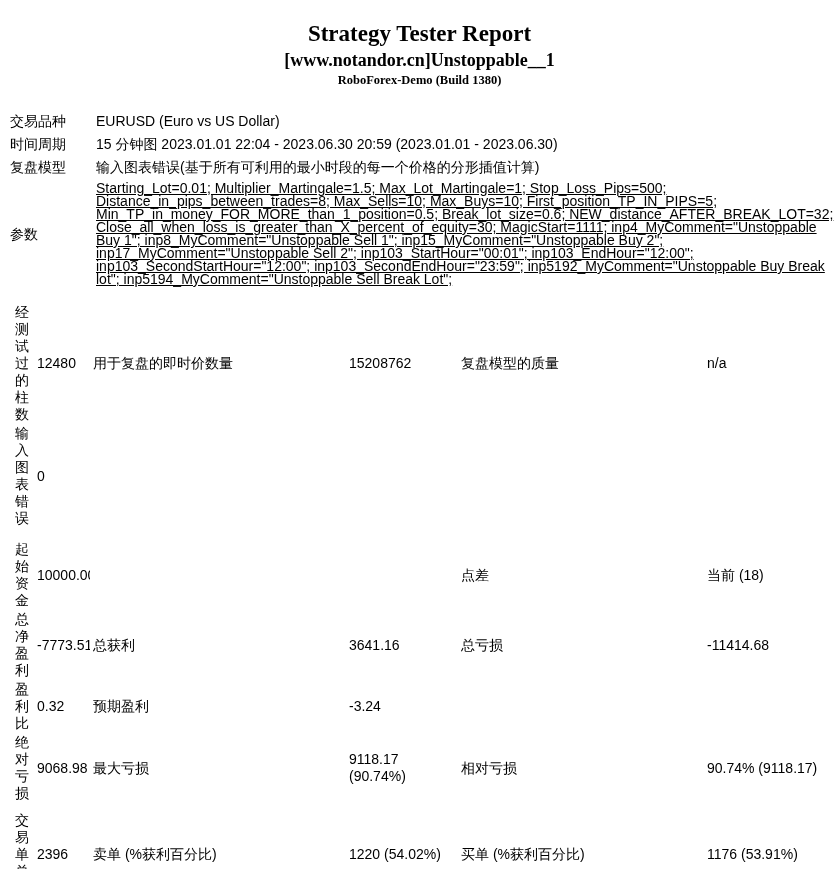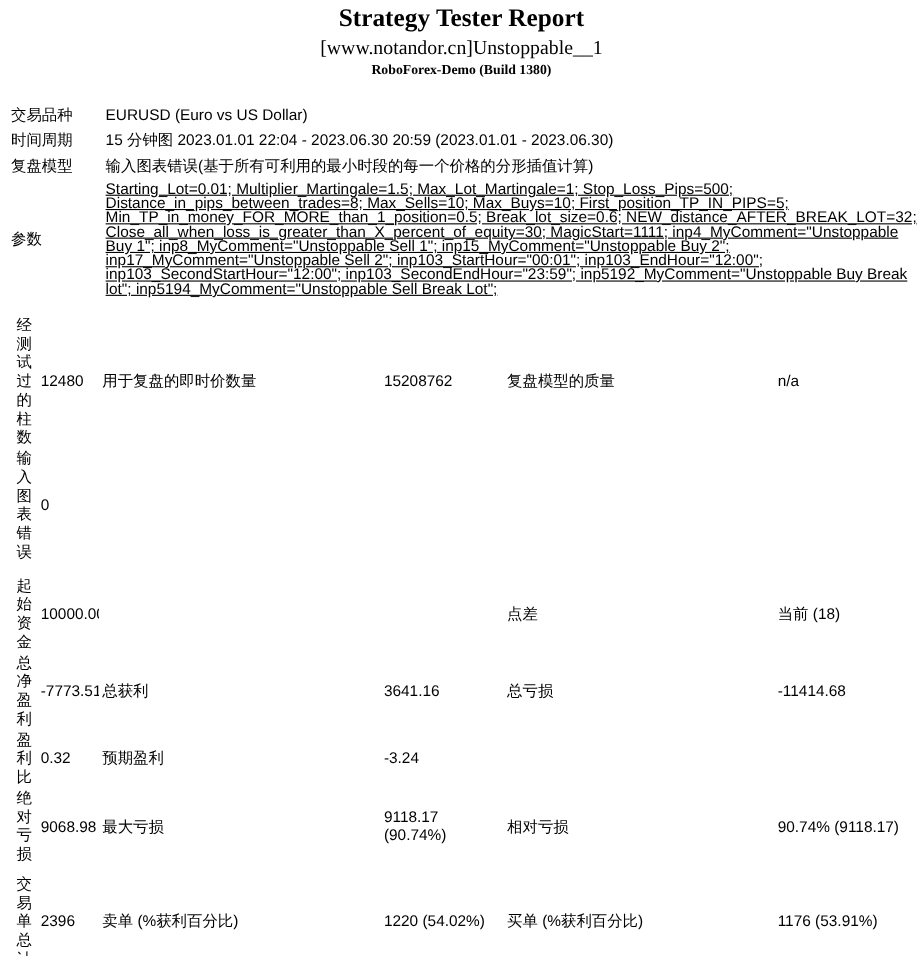--- a/index.html
+++ b/index.html
@@ -1,27 +1,27 @@
 <!DOCTYPE html>
 <html><head>
 <meta charset="utf-8">
 <style>
   html, body { margin:0; padding:0; background:#ffffff; color:#000000; }
   body {
     width:839px; height:869px; overflow:hidden;
     font-family:"Liberation Sans","DejaVu Sans",sans-serif;
   }
-  .header { text-align:center; padding-top:3px; }
+  .header { text-align:center; padding-top:20px; }
   .title {
     font-family:"Liberation Serif","DejaVu Serif",serif;
     font-weight:bold; font-size:23px; line-height:28px;
   }
   .subtitle {
     font-family:"Liberation Serif","DejaVu Serif",serif;
-    font-weight:normal; font-size:18px; line-height:24px;
+    font-weight:bold; font-size:18px; line-height:24px;
   }
   .server {
     font-family:"Liberation Serif","DejaVu Serif",serif;
     font-weight:bold; font-size:12.5px; line-height:16px;
   }
 
   table { border-collapse:separate; border-spacing:0; table-layout:fixed; }
   td { font-size:14px; overflow:hidden; }
 
   .settings { margin:22px 0 0 8px; width:828px; }

